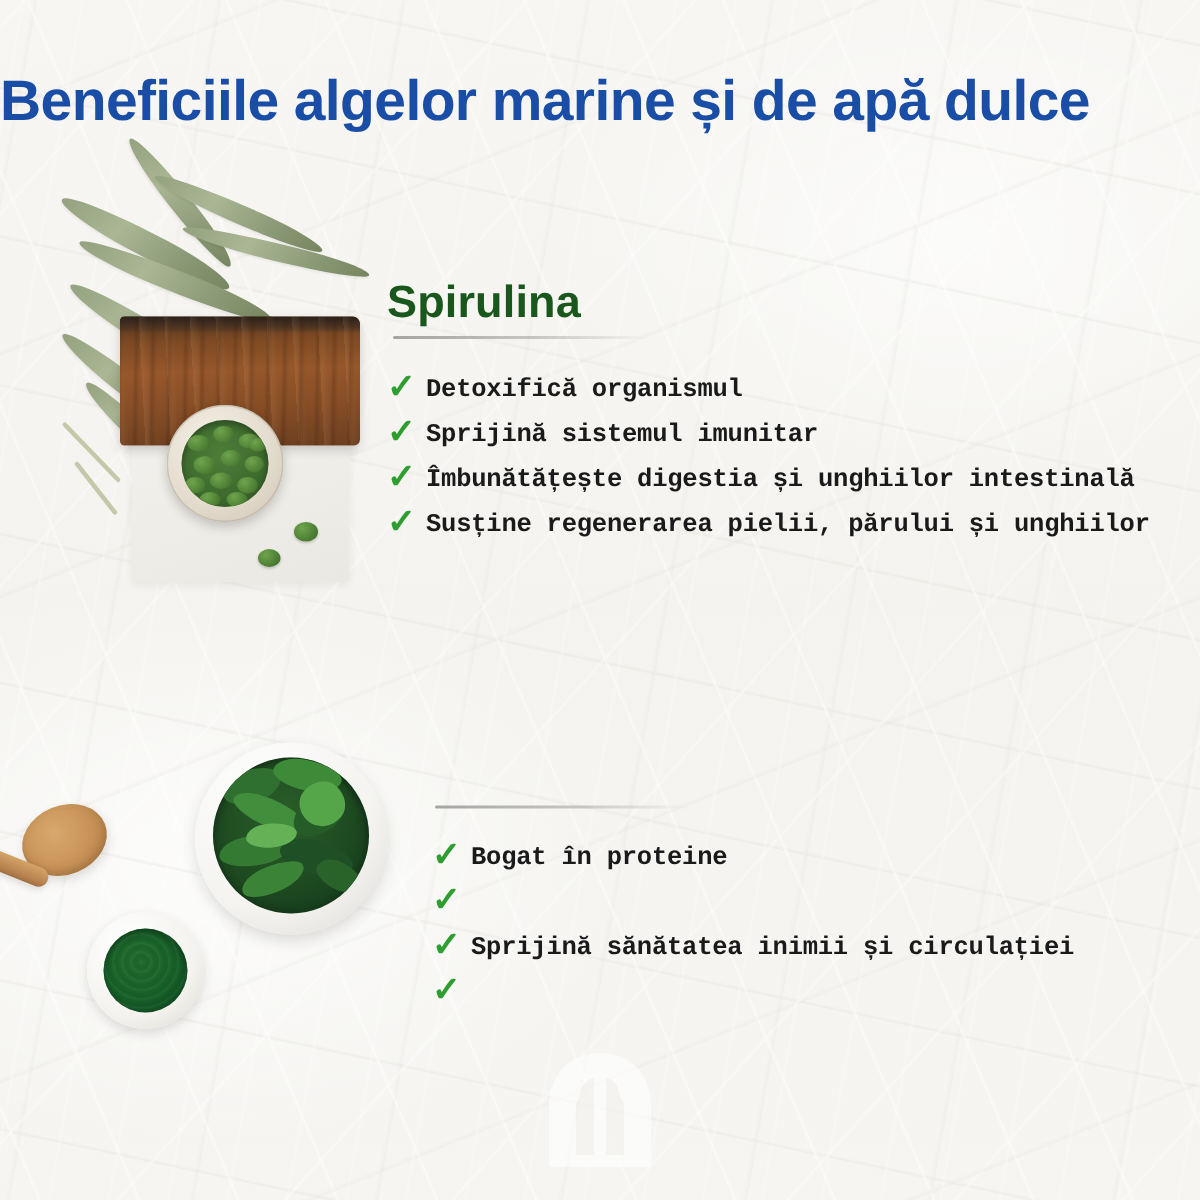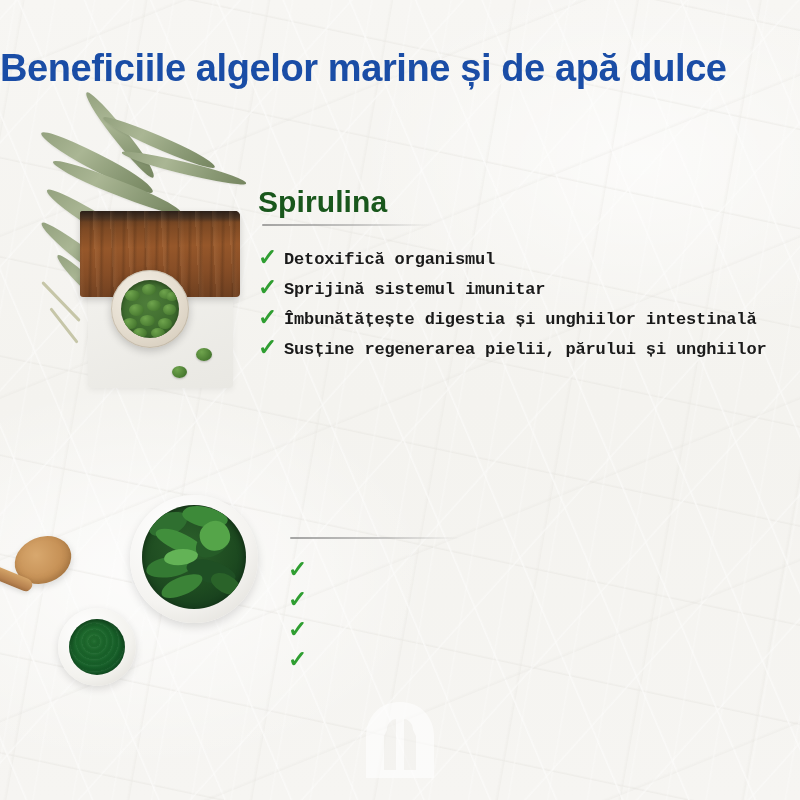--- a/index.html
+++ b/index.html
@@ -258,26 +258,28 @@
     <div class="p2-dish">
       <div class="p2-powder"></div>
     </div>
   </div>
 
   <div class="divider" style="left:290px; top:537px; width:170px;"></div>
 
   <div class="list" style="left:288px; top:557px;">
     <div class="row">
       <span class="check">✓</span>
-    </div>
-    <div class="row">
-      <span class="check">✓</span>
-    </div>
-    <div class="row">
-      <span class="check">✓</span>
+      <span class="row-text">Bogat în proteine</span>
+    </div>
+    <div class="row">
+      <span class="check">✓</span>
+    </div>
+    <div class="row">
+      <span class="check">✓</span>
+      <span class="row-text">Sprijină sănătatea inimii și circulației</span>
     </div>
     <div class="row">
       <span class="check">✓</span>
     </div>
   </div>
 
   <div class="watermark">
     <svg viewBox="0 0 76 80" width="76" height="80" aria-hidden="true">
       <path d="M38 2 C58 2 72 16 72 38 L72 78 L4 78 L4 38 C4 16 18 2 38 2 Z" fill="#ffffff"></path>
       <path d="M25 30 C25 23 30 19 34 19 L34 70 L22 70 L22 36 Z" fill="#f3f2ef"></path>

